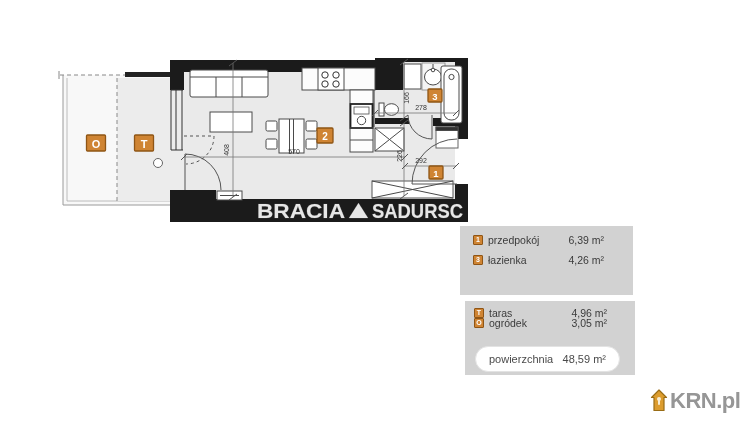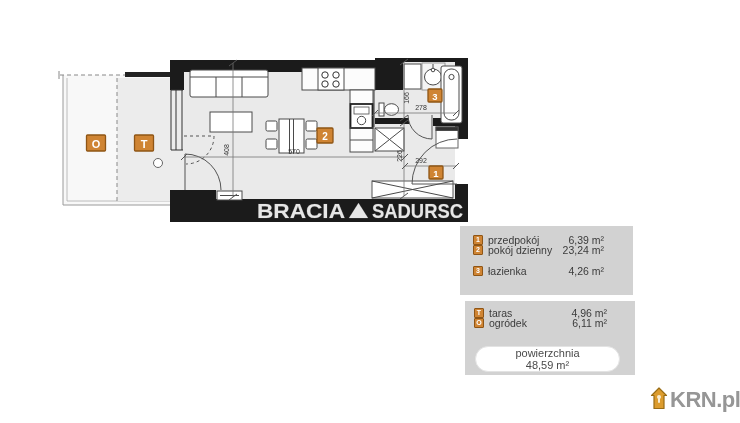--- a/index.html
+++ b/index.html
@@ -16,23 +16,23 @@
   .legend-row.gap-top{margin-top:10px;}
   .lg-marker{flex:none;width:10px;height:10px;box-sizing:border-box;background:#cf8433;border:1px solid #8f5515;
              color:#fff;font-size:7px;font-weight:bold;display:flex;align-items:center;justify-content:center;
              margin-right:5px;border-radius:1px;}
   .no-marker .lg-marker{visibility:hidden;}
   .lg-label{flex:none;}
   .lg-spacer{flex:1;}
   .lg-area{flex:none;text-align:right;}
   #total-pill{position:absolute;left:10px;top:45px;width:145px;height:26px;background:#fff;border:1px solid #e3e3e3;
               border-radius:13px;box-sizing:border-box;display:flex;align-items:center;padding:0 13px;
-              font-size:11px;color:#4a4a4a;flex-direction:column;}
+              font-size:11px;color:#4a4a4a;}
   
-  #krn-logo{position:absolute;left:650px;top:387px;height:27px;display:flex;align-items:flex-start;gap:2px;}
+  #krn-logo{position:absolute;left:650px;top:387px;height:27px;display:flex;align-items:center;gap:2px;}
   #krn-text{font-size:22px;font-weight:bold;color:#969696;letter-spacing:-0.5px;}
 </style>
 </head>
 <body>
 
 <div id="plan-wrap">
 <svg width="440" height="225" viewBox="40 10 440 225" xmlns="http://www.w3.org/2000/svg">
 
   <g>
     <rect x="63" y="75" width="121" height="130" fill="#f8f8f8"></rect>
@@ -232,46 +232,40 @@
 </svg>
 </div>
 
 <div class="legend-box" id="legend-rooms">
   <div class="legend-row">
     <span class="lg-marker">1</span>
     <span class="lg-label">przedpokój</span>
     <span class="lg-spacer"></span>
     <span class="lg-area">6,39 m²</span>
   </div>
-  <div class="legend-row">
-    <span class="lg-marker">2</span>
-    <span class="lg-label">pokój dzienny</span>
-    <span class="lg-spacer"></span>
-    <span class="lg-area">23,24 m²</span>
-  </div>
   <div class="legend-row gap-top">
     <span class="lg-marker">3</span>
     <span class="lg-label">łazienka</span>
     <span class="lg-spacer"></span>
     <span class="lg-area">4,26 m²</span>
   </div>
 </div>
 
 <div class="legend-box" id="legend-outdoor">
   <div class="legend-row">
     <span class="lg-marker">T</span>
     <span class="lg-label">taras</span>
     <span class="lg-spacer"></span>
     <span class="lg-area">4,96 m²</span>
   </div>
   <div class="legend-row">
     <span class="lg-marker">O</span>
     <span class="lg-label">ogródek</span>
     <span class="lg-spacer"></span>
-    <span class="lg-area">6,11 m²</span>
+    <span class="lg-area">3,05 m²</span>
   </div>
   <div id="total-pill">
     <span class="lg-label">powierzchnia</span>
     <span class="lg-spacer"></span>
     <span class="lg-area">48,59 m²</span>
   </div>
 </div>
 
 <div id="krn-logo">
   <svg width="18" height="23" viewBox="0 0 18 23">

